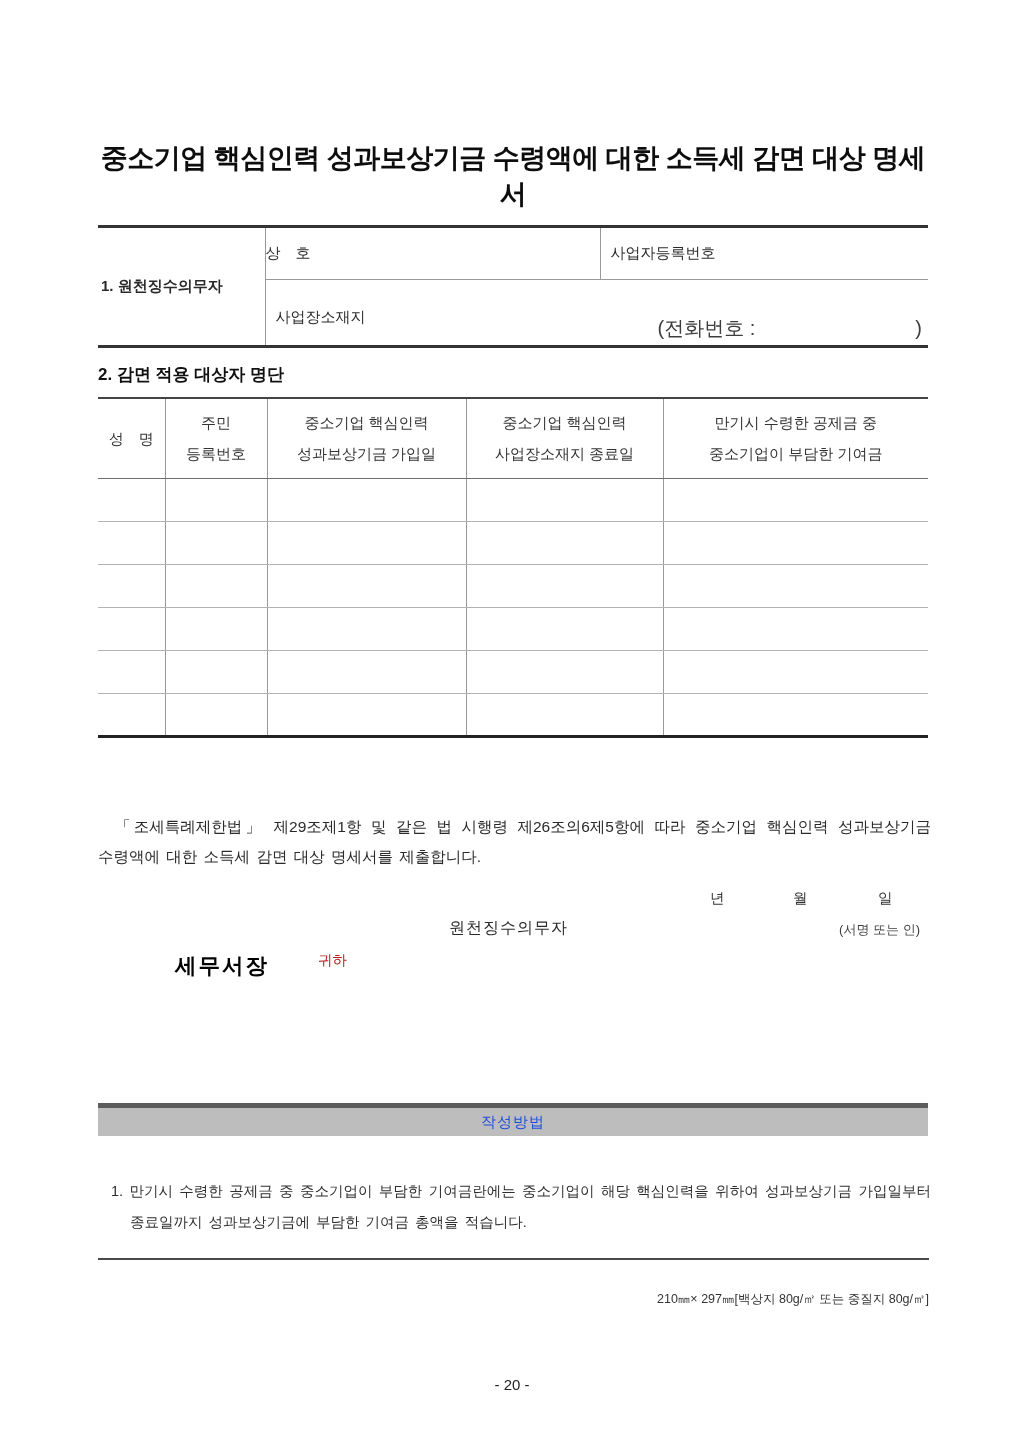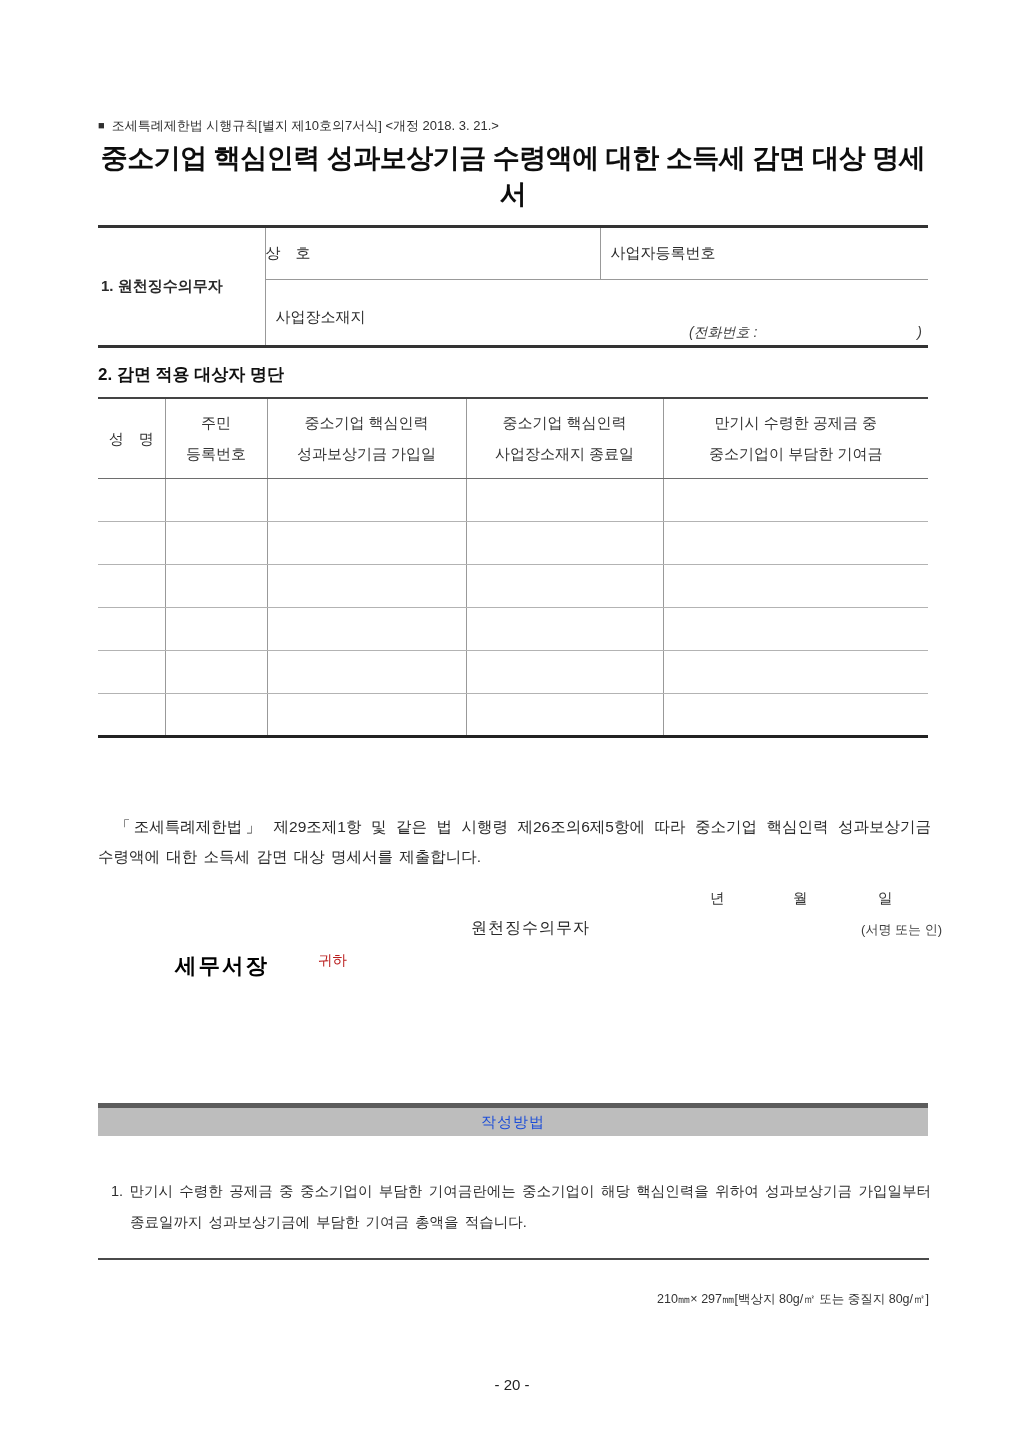--- a/index.html
+++ b/index.html
@@ -24,41 +24,41 @@
   .t1 { left:98px; top:225px; width:830px; height:120px;
         border-collapse:collapse; table-layout:fixed;
         border-top:3px solid var(--thick,#333); border-bottom:3px solid var(--thick,#333); }
   .t1 td { font-size:15px; color:#2a2a2a; vertical-align:middle; }
   .t1-label { width:167px; font-weight:bold; font-size:16.5px; color:#111;
               border-right:1px solid var(--thin2,#999); padding-left:3px; }
   .t1-name  { width:335px; height:53px; padding-left:0; }
   .t1-regno { width:328px; border-left:1px solid var(--thin2,#999); padding-left:10px; }
   .t1-addr  { border-top:1px solid var(--thin2,#999); height:67px; position:relative;
               vertical-align:top; padding:9px 0 0 10px; }
-  .t1-phone { position:absolute; right:6px; bottom:3px; font-size:14px; color:#3d3d3d;font-style:italic; }
+  .t1-phone { position:absolute; right:6px; bottom:3px; font-size:20px; color:#3d3d3d; }
   .phone-gap { display:inline-block; width:160px; }
 
   
   .sec2-title { left:98px; top:363px; font-size:17px; font-weight:bold; color:#111; }
   .t2 { left:98px; top:397px; width:830px; border-collapse:collapse; table-layout:fixed;
         border-top:2px solid #444; border-bottom:3px solid #222; }
   .t2 th { height:80px; font-weight:normal; font-size:15px; color:#333;
            text-align:center; vertical-align:middle;
            border-bottom:1px solid #6e6e6e; }
   .t2 th + th, .t2 td + td { border-left:1px solid var(--thin2,#999); }
   .t2 td { height:43px; border-bottom:1px solid var(--thin,#b3b3b3); }
   .hdr-line { line-height:31px; }
 
   
   .decl { left:98px; top:812px; width:833px; font-size:15.5px; line-height:30px;
           color:#2a2a2a; text-align:justify; text-indent:17px;
           word-spacing:2px; word-break:keep-all; }
   .dateline { left:98px; top:889px; width:830px; height:20px; font-size:14.5px; color:#333; }
   .y { position:absolute; left:612px; } .m { position:absolute; left:695px; } .d { position:absolute; left:780px; }
-  .declarant-row { left:114px; top:918px; width:830px; height:24px; }
+  .declarant-row { left:92px; top:918px; width:830px; height:24px; }
   .declarant { position:absolute; left:357px; top:0; font-size:16px; letter-spacing:1px; color:#2a2a2a; }
   .sign-note { position:absolute; right:2px; top:3px; font-size:13px; color:#3d3d3d; }
   .recipient-row { left:98px; top:944px; width:830px; height:30px; }
   .recipient { position:absolute; left:77px; top:7px; font-size:21.5px; font-weight:bold;
                letter-spacing:2px; color:#000000; }
   .recipient-suffix { position:absolute; left:220px; top:7px; font-size:14.5px; color:#b91c1c; }
 
   
   .inst-bar { left:98px; top:1103px; width:830px; height:33px;
               background:var(--bar-bg,#bdbdbd); border-top:5px solid var(--bar-top,#5c5c5c);
@@ -70,23 +70,20 @@
 
   
   .paper-spec { left:98px; top:1291px; width:831px; text-align:right; font-size:12.5px; color:#333; }
   .page-num { left:0; top:1376px; width:1024px; text-align:center; font-size:15px; color:#222; }
 </style>
 </head>
 <body>
 
 <div class="page">
 
-  <div class="abs notice">
-    <span class="bullet">■</span><span>조세특례제한법 시행규칙[별지 제10호의7서식] &lt;개정 2018. 3. 21.&gt;</span>
-  </div>
 
   <div class="abs title">중소기업 핵심인력 성과보상기금 수령액에 대한 소득세 감면 대상 명세서</div>
 
   <table class="abs t1">
     <tbody>
         <tr>
       <td class="t1-label" rowspan="2">1. 원천징수의무자</td>
       <td class="t1-name">상　호</td>
       <td class="t1-regno">사업자등록번호</td>
     </tr>

